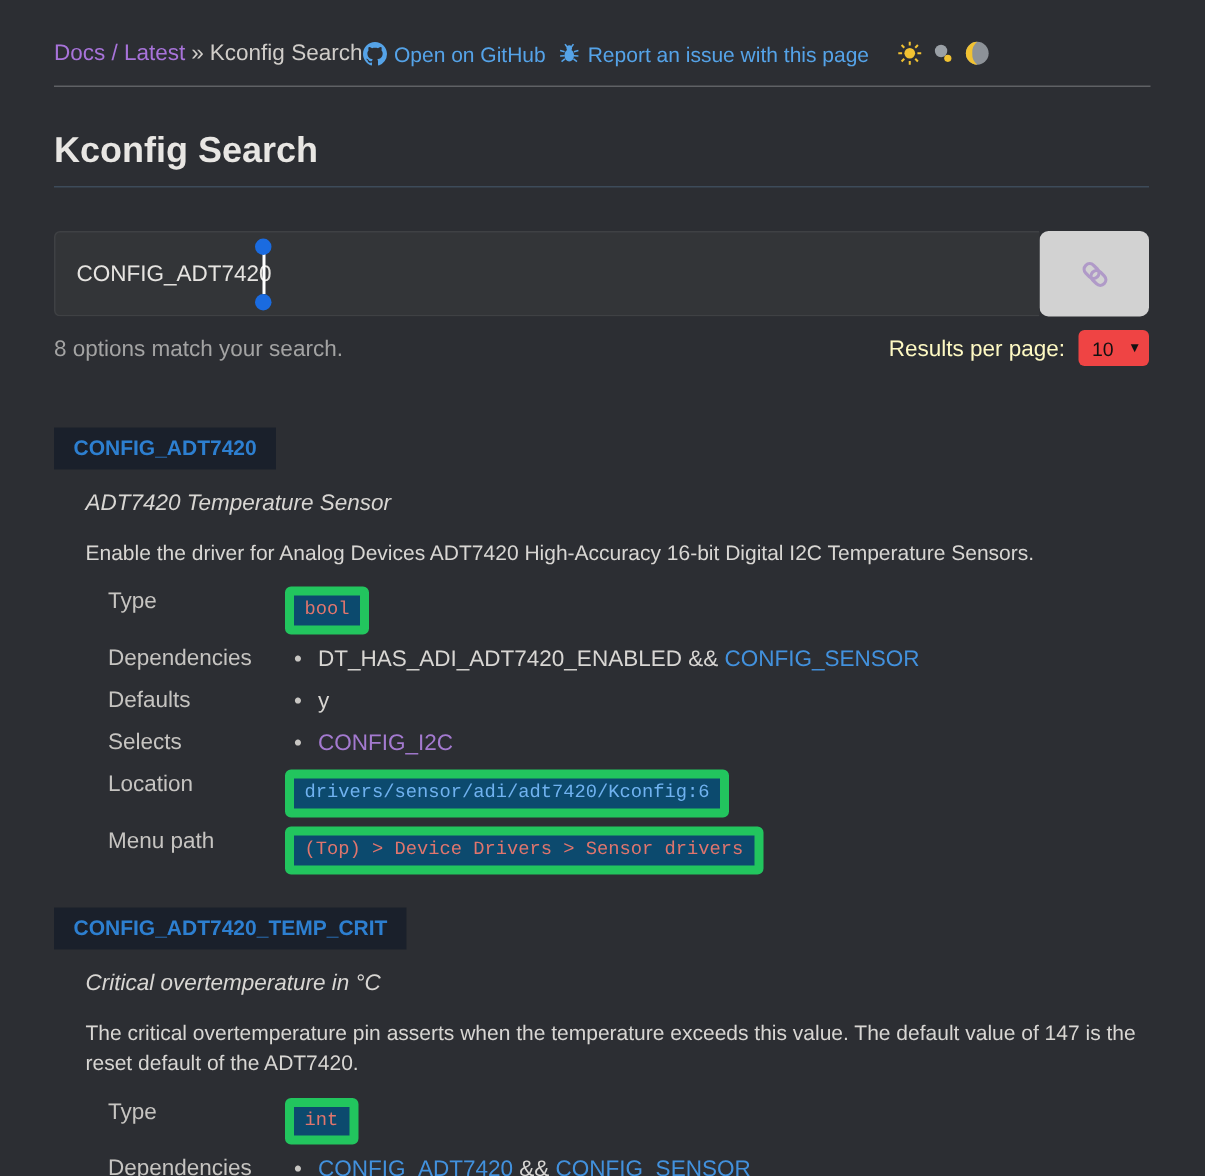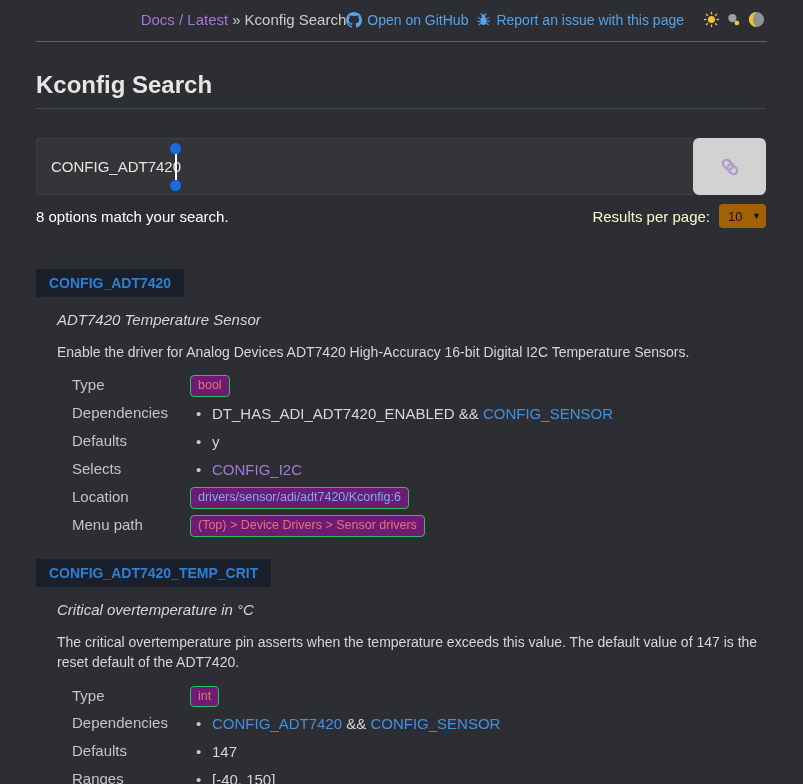--- a/index.html
+++ b/index.html
@@ -7,22 +7,22 @@
   body {
     background:#2c2e33;
     color:#d8d6d3;
     font-family:"Liberation Sans", sans-serif;
     font-size:15px;
   }
   a { text-decoration:none; cursor:pointer; }
 
   
   .topbar {
-    display:flex; justify-content:flex-end; align-items:center;
-    padding:9px 36px 0 36px;
+    display:flex; justify-content:flex-start; align-items:center;
+    padding:25px 36px 0 36px;
   }
   .breadcrumb { white-space:nowrap; font-size:15px; }
   .bc-purple { color:#a873da; }
   .bc-sep { color:#d0cdc9; margin:0 4px; }
   .bc-current { color:#d0cdc9; }
   .top-actions { display:flex; align-items:center; gap:8px; white-space:nowrap; }
   .top-link { color:#55a3e8; display:inline-flex; align-items:center; gap:5px; font-size:14px; }
   .top-link svg { display:block; }
   .theme-switch { display:flex; align-items:center; gap:4px; margin-left:10px; }
   .theme-btn { background:none; border:none; padding:1px; cursor:pointer; line-height:0; }
@@ -55,28 +55,28 @@
   .caret .handle.top { top:-10px; }
   .caret .handle.bottom { bottom:-11px; }
   .link-btn {
     width:73px; height:100%;
     background:#d2d2d2; border:none; border-radius:6px;
     cursor:pointer; display:flex; align-items:center; justify-content:center;
   }
 
   
   .meta-row { display:flex; justify-content:space-between; align-items:center; margin-top:9px; }
-  .meta-summary { font-size:15px; color:#ffffff; }
+  .meta-summary { font-size:15px; color:#a3a3a3; }
   .per-page { display:flex; align-items:center; gap:9px; }
   .per-page-label { font-size:15px; color:#fef9c3; }
   .select-wrap { position:relative; }
   .per-page-select {
     appearance:none; -webkit-appearance:none;
     width:47px; height:24px;
-    background:#a16207; color:#111; border:none; border-radius:4px;
+    background:#ef4444; color:#111; border:none; border-radius:4px;
     font-family:"Liberation Sans", sans-serif; font-size:13px;
     padding:0 18px 0 9px; cursor:pointer;
   }
   .select-arrow {
     position:absolute; right:5px; top:50%; transform:translateY(-54%);
     font-size:9px; color:#111; pointer-events:none;
   }
 
   
   .results { margin-top:41px; }
@@ -90,22 +90,22 @@
   .prompt { font-style:italic; color:#d8d6d3; margin:14px 0 0 21px; font-size:15px; }
   .desc { color:#d8d6d3; margin:14px 0 0 21px; font-size:14px; line-height:1.45; max-width:725px; }
   .props {
     display:grid; grid-template-columns:118px auto;
     margin:13px 0 0 36px; row-gap:6px; align-items:start;
   }
   .prop-label { font-weight:normal; color:#c6c4c1; font-size:15px; padding-top:1px; }
   .prop-value { font-size:15px; }
   .badge {
     display:inline-block;
-    background:#701a75; border:1px solid #22c55e; border-radius:4px;
-    font-family:Liberation Sans, sans-serif; font-size:12.5px;
+    background:#0c4a6e; border:6px solid #22c55e; border-radius:4px;
+    font-family:Liberation Mono, monospace; font-size:12.5px;
     padding:1px 7px 2px 7px; line-height:1.35;
   }
   .badge.salmon { color:#e0756d; }
   .badge.blue { color:#70b2f0; }
   ul.bullets { list-style:none; }
   ul.bullets li { position:relative; padding-left:22px; line-height:22px; }
   ul.bullets li::before {
     content:"•"; position:absolute; left:6px; color:#c8c6c3;
   }
   .lnk { color:#4291dd; }

